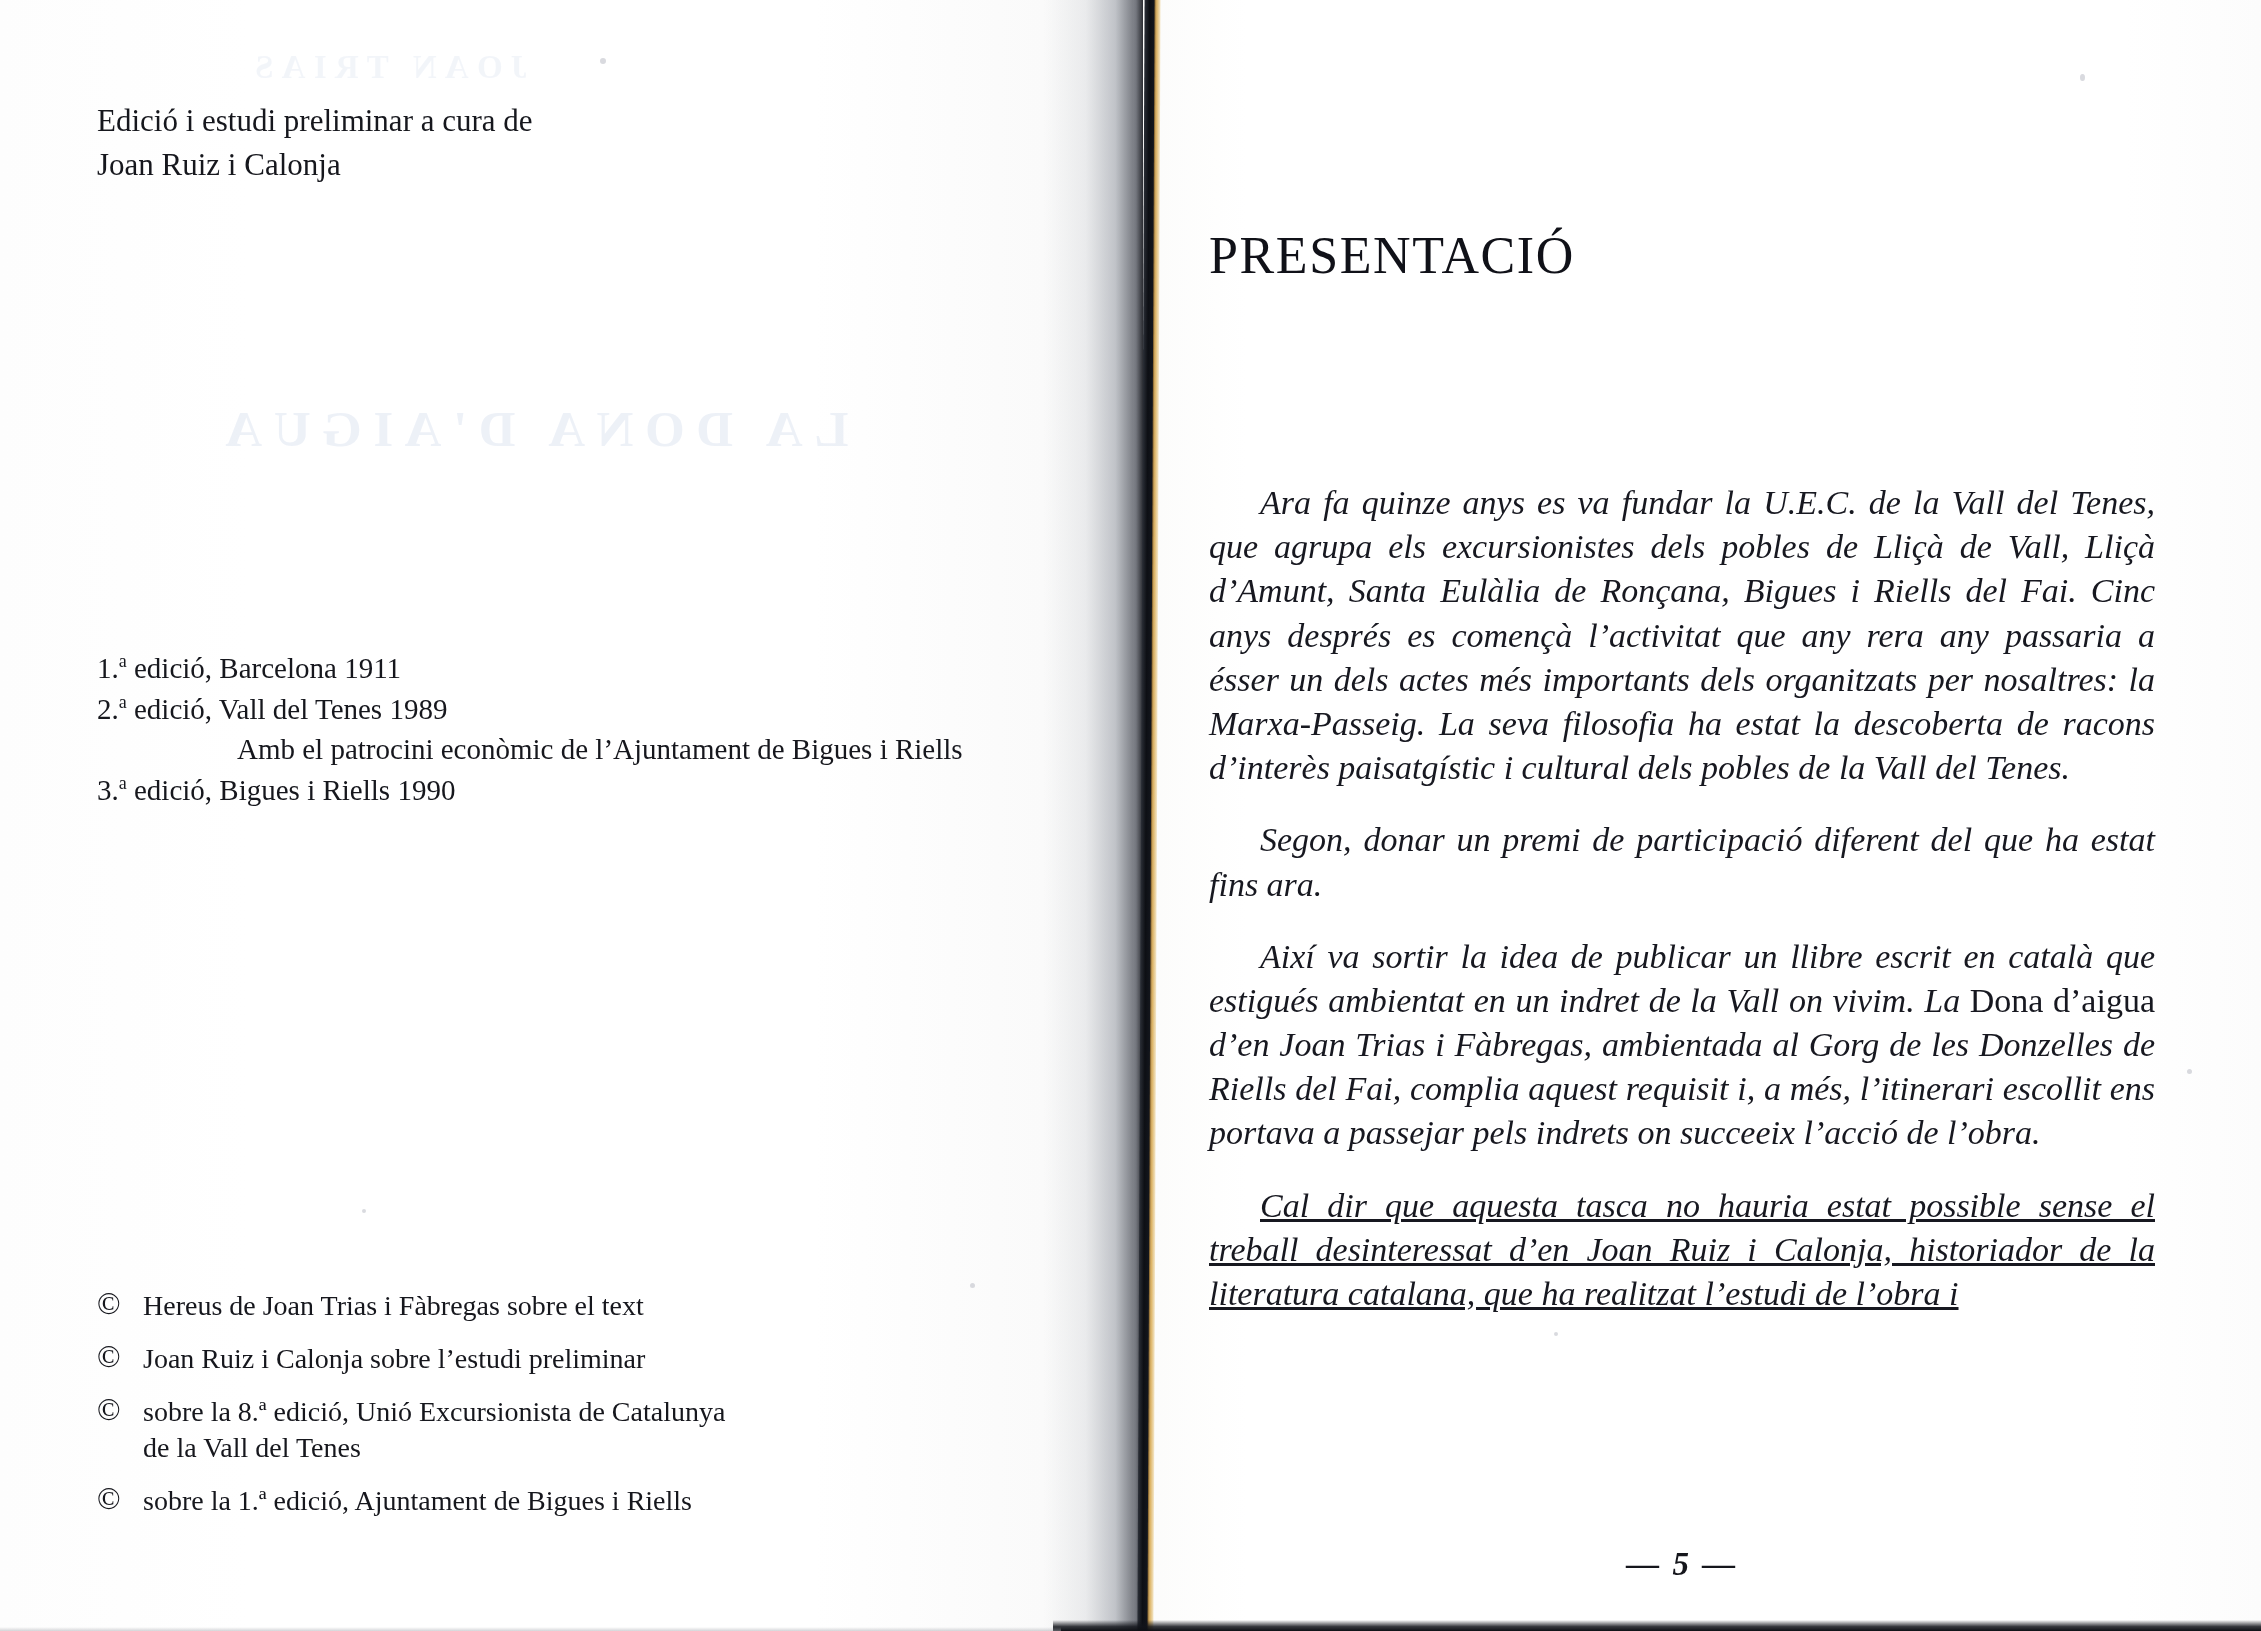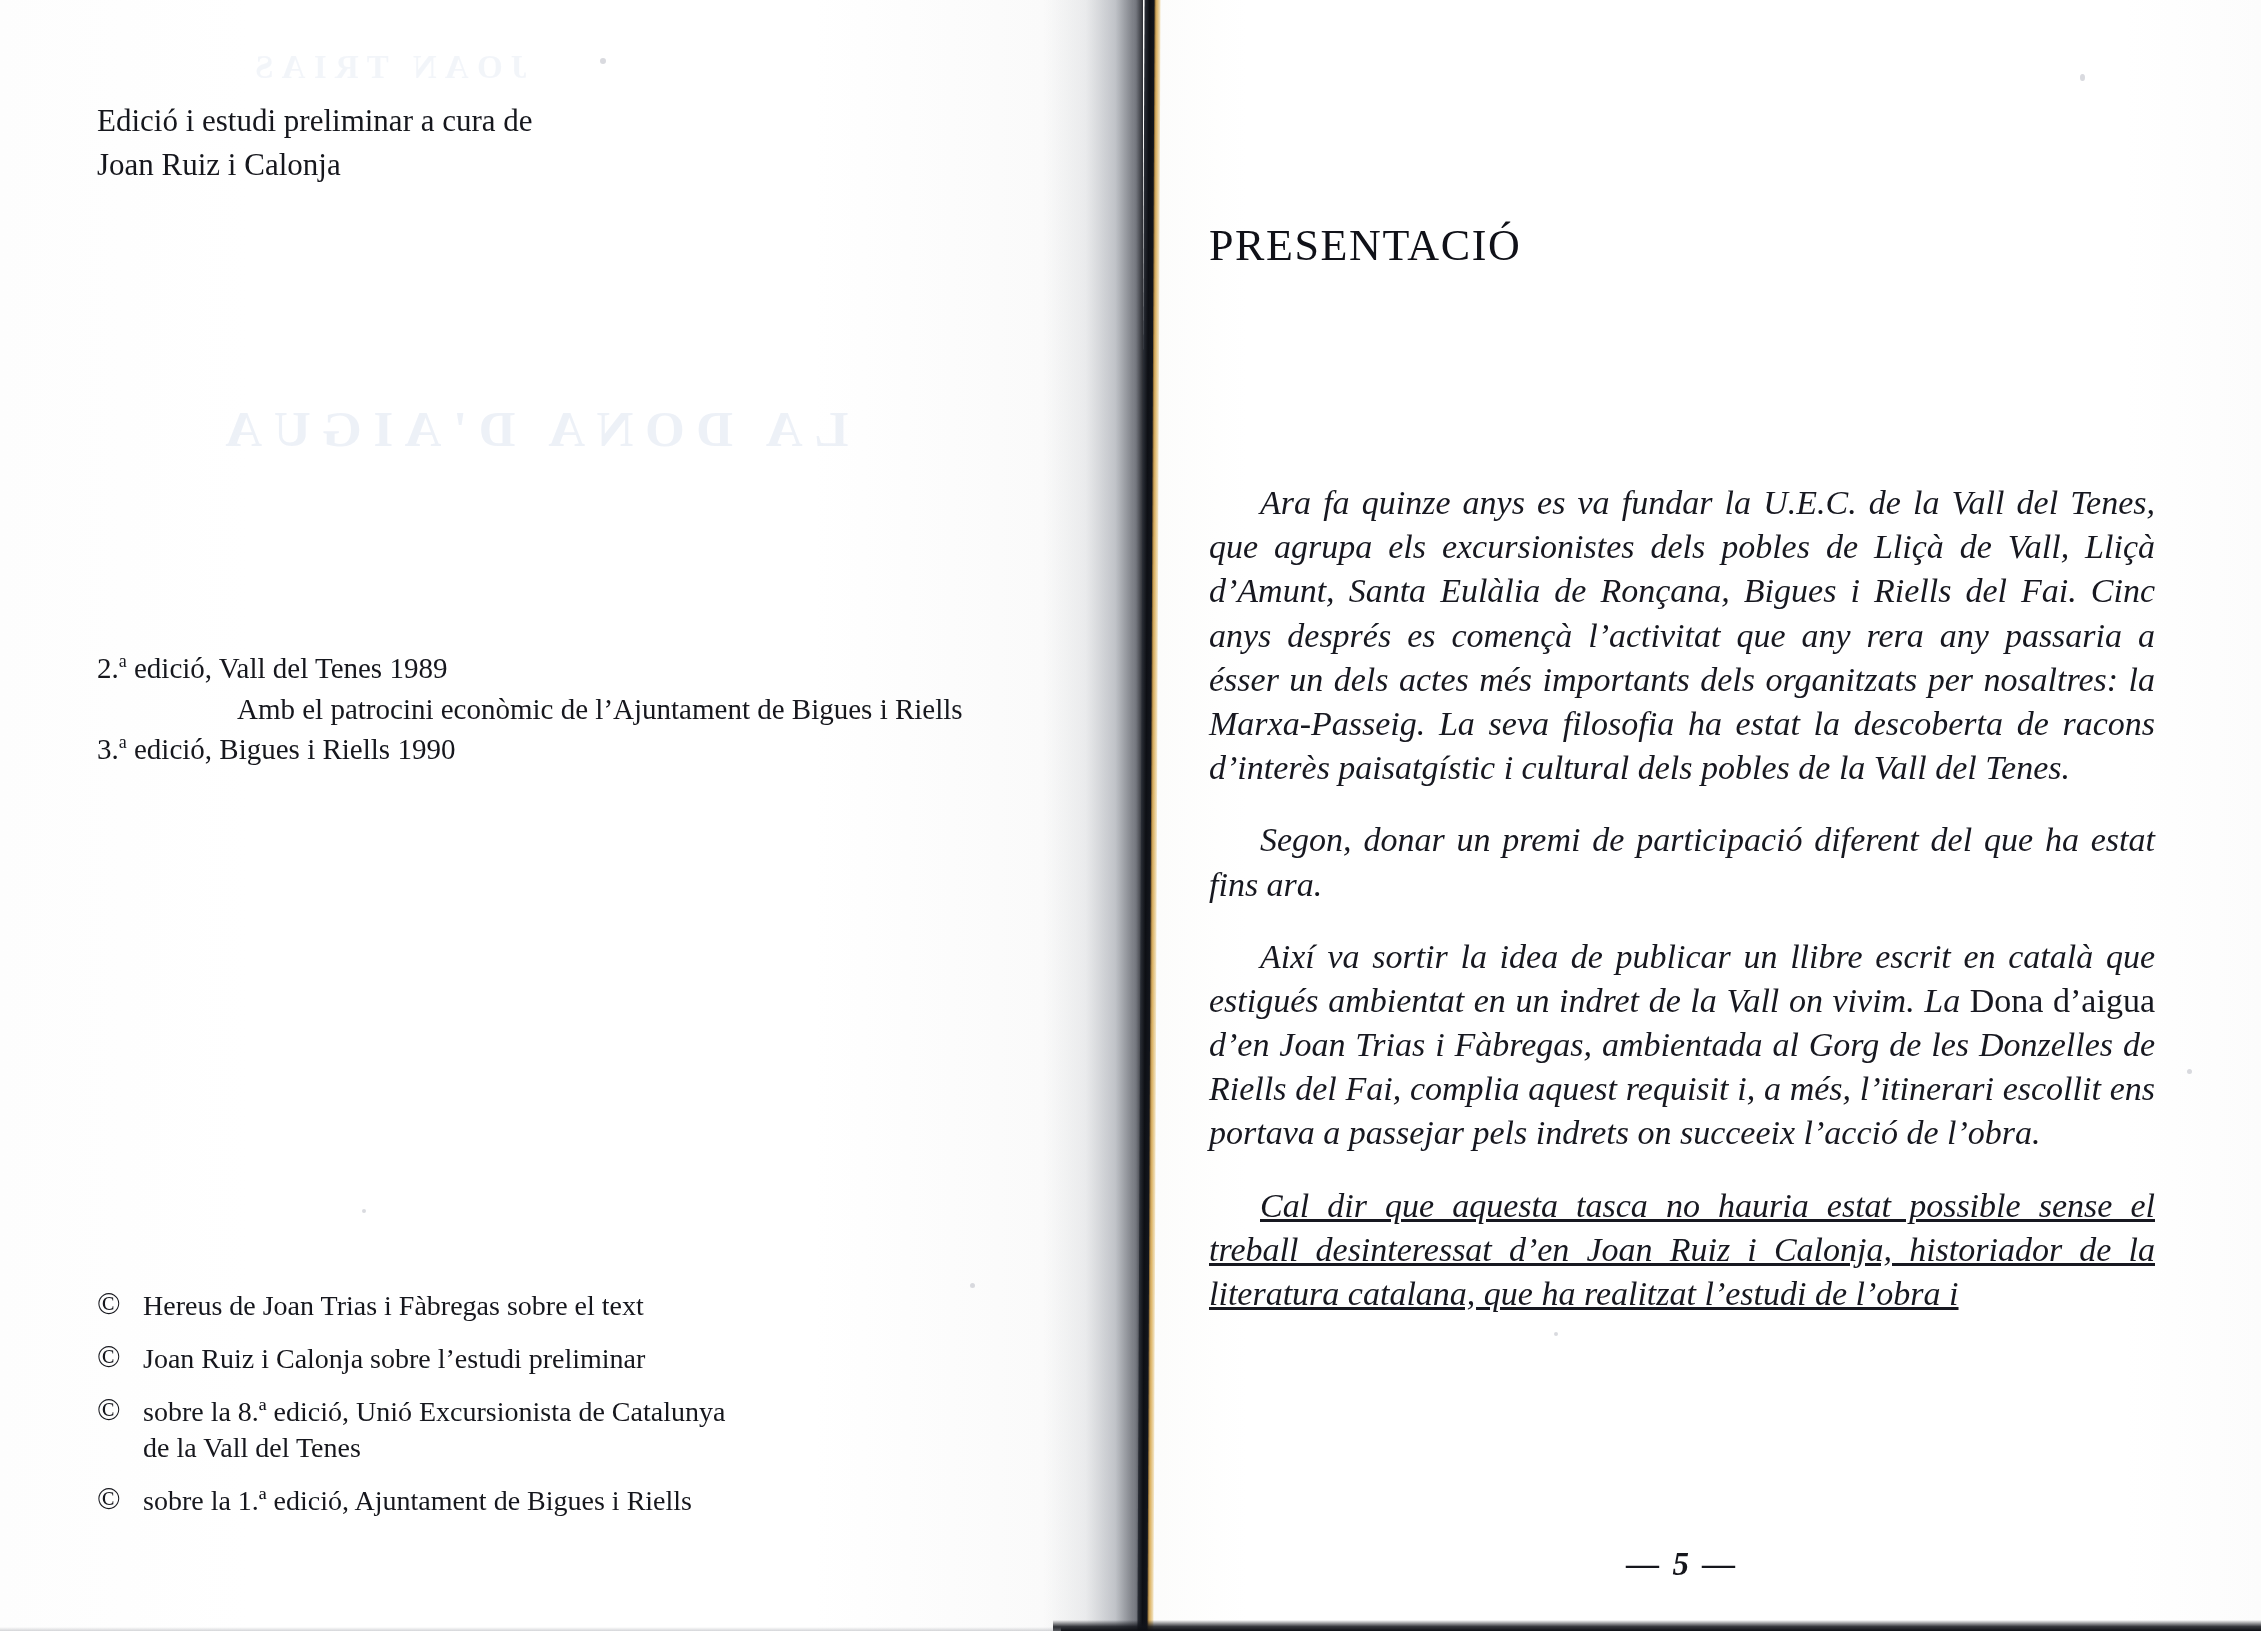--- a/index.html
+++ b/index.html
@@ -183,21 +183,21 @@
     left: 1209px;
     top: 0;
     width: 962px;
     height: 1631px;
   }
 
   .chapter-title {
     position: absolute;
     left: 0;
     top: 191px;
-    font-size: 44px;
+    font-size: 52px;
     letter-spacing: 1.6px;
     color: #101118;
     font-weight: 400;
     white-space: nowrap;
   }
 
   .body-block {
     position: absolute;
     left: 0;
     top: 469px;
@@ -251,20 +251,23 @@
 
   <div class="left-content">
 
     <div class="editor-credit">
       <div>Edició i estudi preliminar a cura de</div>
       <div>Joan Ruiz i Calonja</div>
     </div>
 
     <div class="editions">
       <div class="ed-line ord">
+        <span>1</span>.<sup>a</sup><span> edició, Barcelona 1911</span>
+      </div>
+      <div class="ed-line ord">
         <span>2</span>.<sup>a</sup><span> edició, Vall del Tenes 1989</span>
       </div>
       <div class="ed-sponsor">Amb el patrocini econòmic de l’Ajuntament de Bigues i Riells</div>
       <div class="ed-line ord">
         <span>3</span>.<sup>a</sup><span> edició, Bigues i Riells 1990</span>
       </div>
     </div>
 
     <div class="copyrights">
 

